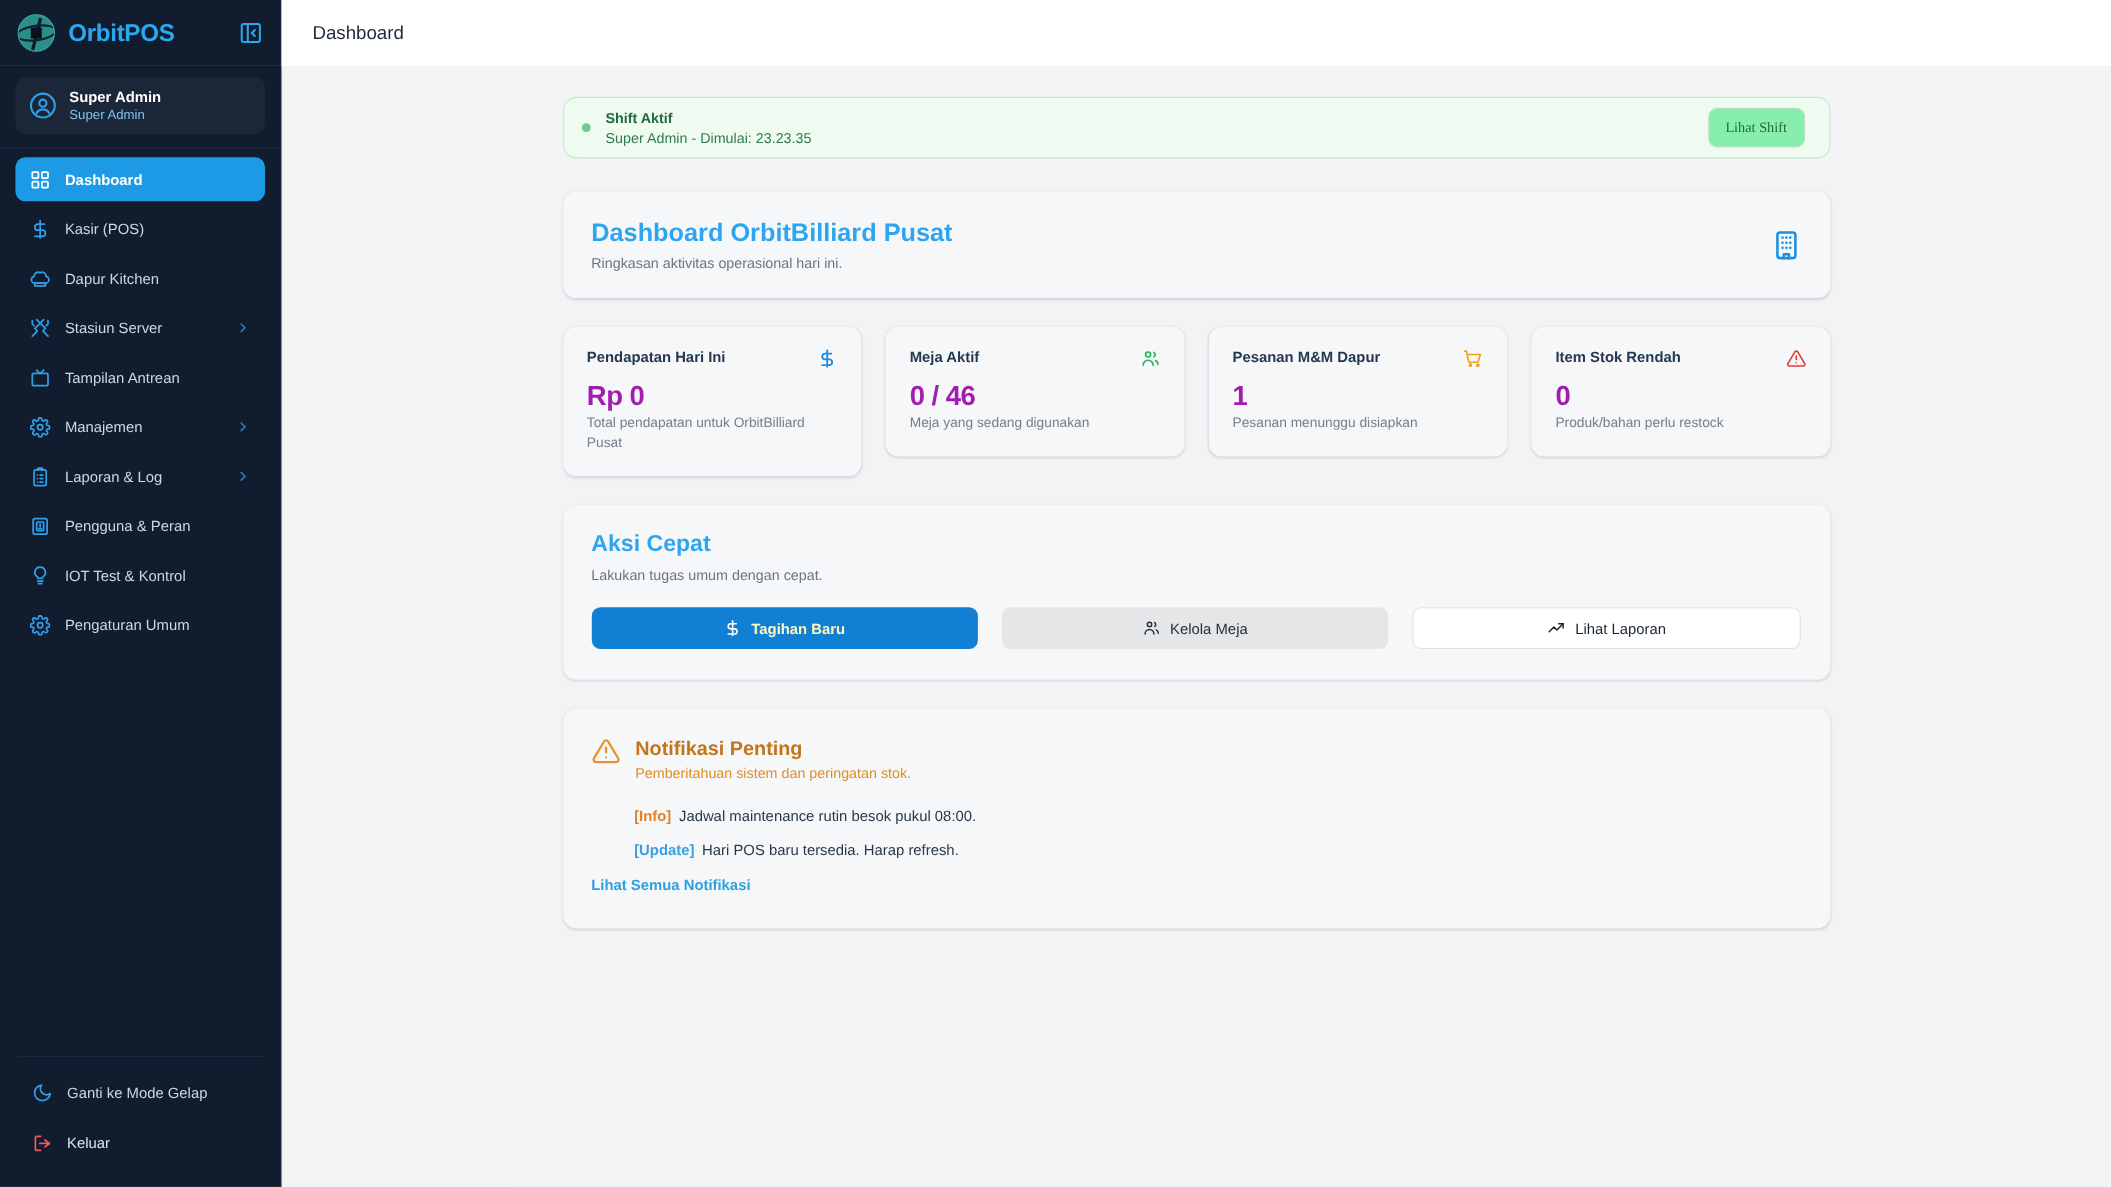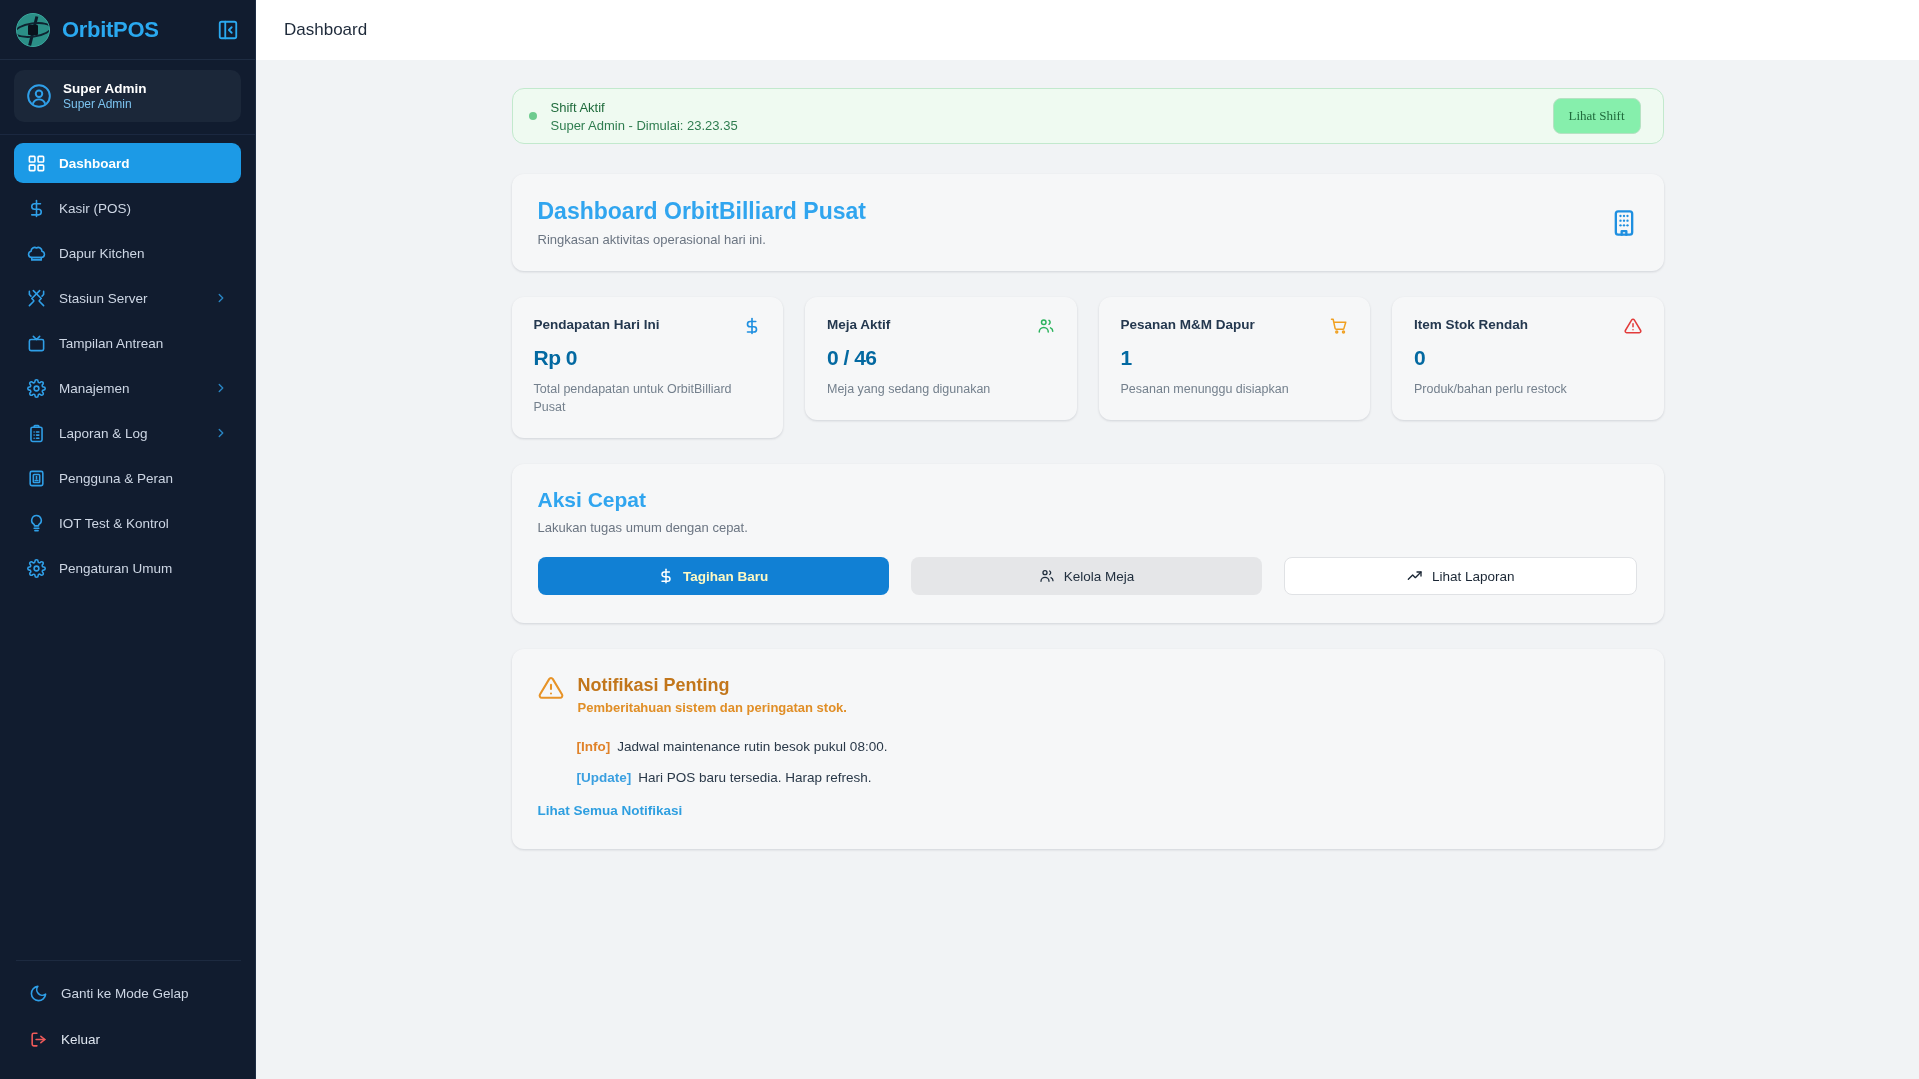--- a/index.html
+++ b/index.html
@@ -105,21 +105,21 @@
   .page { width: 1152px; }
 
   
   .shift-banner {
     background: #effaf1; border: 1px solid #c2e9cd; border-radius: 12px;
     height: 56px; display: flex; align-items: center;
     padding: 0 22px 0 16px; gap: 14px; margin-bottom: 30px;
   }
   .green-dot { width: 8px; height: 8px; border-radius: 50%; background: #6dcb8e; flex: 0 0 8px; }
   .shift-texts { flex: 1; display: flex; flex-direction: column; gap: 3px; }
-  .shift-title { color: #1f6b3c; font-size: 13px; font-weight: normal; }
+  .shift-title { color: #1f6b3c; font-size: 13px; font-weight: bold; }
   .shift-sub { color: #2f7d50; font-size: 13px; }
   .shift-btn {
     background: #86efac; border: 1px solid #b6e2c3; border-radius: 8px;
     color: #1f6b3c; font-size: 13px; padding: 9px 15px; cursor: pointer;
     font-family: Liberation Serif, serif;
   }
 
   
   .card {
     background: #f6f7f8; border-radius: 12px;
@@ -131,42 +131,42 @@
   }
   .hero-texts { flex: 1; }
   .hero-title { color: #30a5ef; font-size: 23px; font-weight: bold; margin-bottom: 7px; }
   .hero-sub { color: #6b7582; font-size: 13px; }
 
   
   .stats { display: flex; gap: 22px; margin-bottom: 26px; align-items: flex-start; }
   .stat { flex: 1; padding: 20px 22px 22px 22px; }
   .stat-head { display: flex; align-items: flex-start; margin-bottom: 11px; }
   .stat-label { flex: 1; font-size: 13.5px; color: #24384f; font-weight: bold; }
-  .stat-value { font-size: 21px; font-weight: bold; color: #0369a1; margin-bottom: 10px; letter-spacing: -0.5px; }
+  .stat-value { font-size: 25px; font-weight: bold; color: #a21caf; letter-spacing: -0.5px; }
   .stat-desc { font-size: 12.5px; color: #74808d; line-height: 1.45; }
 
   
   .quick { padding: 24px 26px 28px 26px; margin-bottom: 26px; }
   .quick-title { color: #30a5ef; font-size: 21px; font-weight: bold; margin-bottom: 8px; }
   .quick-sub { color: #6b7582; font-size: 13px; margin-bottom: 22px; }
   .quick-btns { display: flex; gap: 22px; }
   .qbtn {
     flex: 1; height: 38px; border-radius: 8px; cursor: pointer;
     display: flex; align-items: center; justify-content: center; gap: 9px;
     font-size: 13.5px; font-family: "Liberation Sans", sans-serif; border: none;
   }
   .qbtn.primary { background: #1180d4; color: #fef9c3; font-weight: bold; }
   .qbtn.secondary { background: #e5e6e8; color: #22303f; }
   .qbtn.outline { background: #ffffff; color: #1a2634; border: 1px solid #e0e2e5; }
 
   
   .notif { padding: 26px 26px 30px 26px; }
   .notif-head { display: flex; gap: 14px; align-items: flex-start; margin-bottom: 24px; }
   .notif-title { color: #c2761b; font-size: 18px; font-weight: bold; margin-bottom: 4px; }
-  .notif-sub { color: #e08e26; font-size: 13px; font-weight: bold; }
+  .notif-sub { color: #e08e26; font-size: 13px; }
   .notif-row { font-size: 13.5px; color: #293848; margin-bottom: 16px; margin-left: 39px; }
   .tag-info { color: #e08229; font-weight: bold; margin-right: 7px; }
   .tag-update { color: #3a9fe0; font-weight: bold; margin-right: 7px; }
   .notif-link { color: #2f9fe0; font-size: 13.5px; cursor: pointer; font-weight: bold; }
 </style>
 </head>
 <body>
 
 <div class="app">
 

